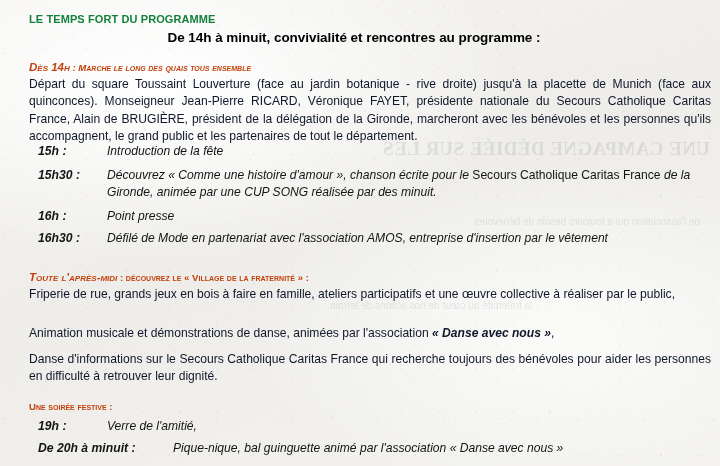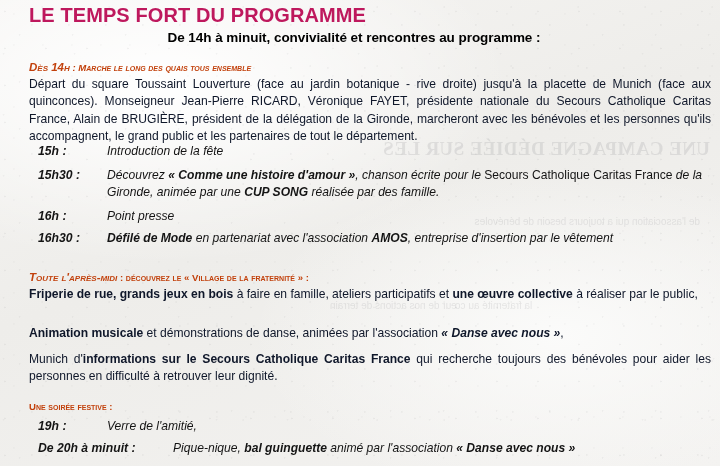--- a/index.html
+++ b/index.html
@@ -85,25 +85,25 @@
   
   #content {
     position: absolute;
     inset: 0;
     padding: 0;
   }
 
   .title {
     position: absolute;
     left: 29px;
-    top: 4px;
-    font-size: 20px;
+    top: 13px;
+    font-size: 11px;
     font-weight: bold;
     letter-spacing: .1px;
-    color: #be185d;
+    color: #15803d;
     white-space: nowrap;
   }
 
   .subtitle {
     position: absolute;
     left: 0;
     right: 12px;
     top: 30px;
     text-align: center;
     font-size: 13.5px;
@@ -172,21 +172,21 @@
   #r-16h    { top: 208px; }
   #r-16h30  { top: 230px; }
   #r-19h    { top: 418px; }
   #r-20h    { top: 440px; }
 
   
   #p-friperie { left: 29px; top: 286px; width: 682px; }
   #p-animation{ left: 29px; top: 325px; width: 682px; }
   #p-stands   { left: 29px; top: 351px; width: 682px; }
 
-  b, strong { font-weight: bold; }
+  b, strong { font-weight: normal; }
   .up { font-style: normal; }
   .it { font-style: italic; }
   .bi { font-weight: bold; font-style: italic; }
 </style>
 </head>
 <body>
 
 <div id="paper"></div>
 <div id="grain"></div>
 
@@ -204,40 +204,40 @@
 
   <div class="para" id="p-depart">Départ du square Toussaint Louverture (face au jardin botanique - rive droite) jusqu'à la placette de Munich (face aux quinconces). Monseigneur Jean-Pierre RICARD, Véronique FAYET, présidente nationale du Secours Catholique Caritas France, Alain de BRUGIÈRE, président de la délégation de la Gironde, marcheront avec les bénévoles et les personnes qu'ils accompagnent, le grand public et les partenaires de tout le département.</div>
 
   <div class="row" id="r-15h">
     <span class="time">15h :</span>
     <span class="desc">Introduction de la fête</span>
   </div>
 
   <div class="row" id="r-15h30">
     <span class="time">15h30 :</span>
-    <span class="desc"><span>Découvrez </span><b>« Comme une histoire d'amour »</b><span>, chanson écrite pour le </span><span class="up">Secours Catholique Caritas France</span><span> de la Gironde, animée par une </span><b>CUP SONG</b><span> réalisée par des famille.</span></span>
+    <span class="desc"><span>Découvrez </span><b>« Comme une histoire d'amour »</b><span>, chanson écrite pour le </span><span class="up">Secours Catholique Caritas France</span><span> de la Gironde, animée par une </span><b>CUP SONG</b><span> réalisée par des minuit.</span></span>
   </div>
 
   <div class="row" id="r-16h">
     <span class="time">16h :</span>
     <span class="desc">Point presse</span>
   </div>
 
   <div class="row" id="r-16h30">
     <span class="time">16h30 :</span>
     <span class="desc"><b>Défilé de Mode</b><span> en partenariat avec l'association </span><b>AMOS</b><span>, entreprise d'insertion par le vêtement</span></span>
   </div>
 
   <div class="sec-head" id="head-aprem"><span class="big it" style="font-variant: small-caps;">Toute l'après-midi</span><span class="small" style="font-variant: small-caps;"> : découvrez le  </span><span class="small" style="font-variant: small-caps; margin-top: 26px;">« Village de la fraternité »</span><span class="small" style="font-variant: small-caps;"> :</span></div>
 
   <div class="para" id="p-friperie"><b>Friperie de rue, grands jeux en bois</b><span> à faire en famille, ateliers participatifs et </span><b>une œuvre collective</b><span> à réaliser par le public,</span></div>
 
   <div class="para" id="p-animation"><b>Animation musicale</b><span> et démonstrations de danse, animées par l'association </span><span class="bi">« Danse avec nous »</span><span>,</span></div>
 
-  <div class="para" id="p-stands"><span>Munich d'</span><b>informations sur le Secours Catholique Caritas France</b><span> qui recherche toujours des bénévoles pour aider les personnes en difficulté à retrouver leur dignité.</span></div>
+  <div class="para" id="p-stands"><span>Danse d'</span><b>informations sur le Secours Catholique Caritas France</b><span> qui recherche toujours des bénévoles pour aider les personnes en difficulté à retrouver leur dignité.</span></div>
 
   <div class="sec-head" id="head-soiree"><span class="small" style="font-variant: small-caps;">Une soirée festive :</span></div>
 
   <div class="row" id="r-19h">
     <span class="time">19h :</span>
     <span class="desc">Verre de l'amitié,</span>
   </div>
 
   <div class="row wide" id="r-20h">
     <span class="time">De 20h à minuit :</span>

